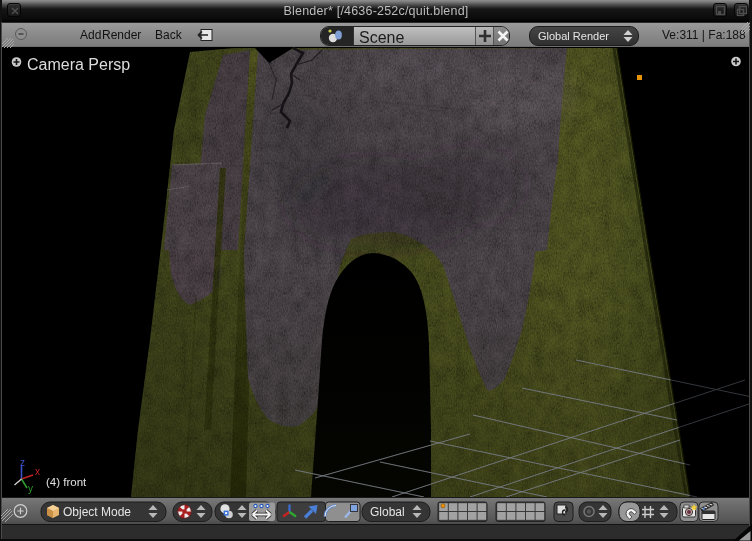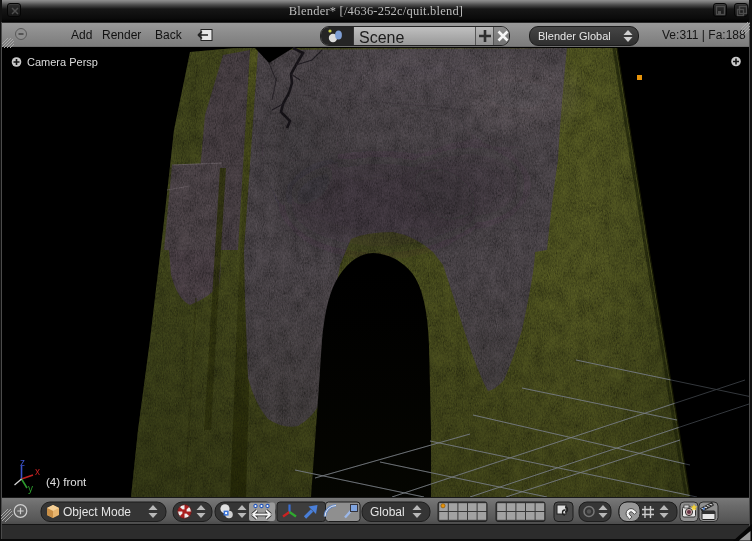--- a/index.html
+++ b/index.html
@@ -3,21 +3,21 @@
 <meta charset="utf-8">
 <style>
   html,body{margin:0;padding:0;background:#000;}
   *{box-sizing:border-box;}
   #win{position:relative;width:752px;height:541px;overflow:hidden;
        font-family:"Liberation Sans",sans-serif;background:#000;}
   
   #titlebar{position:absolute;left:0;top:0;width:752px;height:22px;
     background:linear-gradient(#909090 0px,#787878 2px,#4a4a4a 5px,#161616 9px,#0a0a0a 19px,#000 22px);}
   #title-text{position:absolute;left:0;top:4px;width:752px;text-align:center;
-    font-size:12.5px;color:#bdbdbd;letter-spacing:0.2px;font-family:Liberation Serif, serif;}
+    font-size:12.5px;color:#bdbdbd;letter-spacing:0.2px;}
   .tbtn{position:absolute;top:3px;width:14px;height:14px;border-radius:3px;
     background:linear-gradient(#2e2e2e,#161616);border:1px solid #050505;
     box-shadow:inset 0 1px 0 rgba(255,255,255,0.08);}
   .tbtn svg{position:absolute;left:1px;top:1px;}
   
   #menubar{position:absolute;left:0;top:22px;width:752px;height:25px;
     background:linear-gradient(#9a9a9a 0px,#8c8c8c 10px,#7c7c7c 23px,#424242 25px);
     border-top:1px solid #2a2a2a;}
   .mtxt{position:absolute;top:28px;font-size:12px;color:#111;}
   #backbtn{position:absolute;left:193px;top:26px;white-space:nowrap;width:112px;height:17px;border-radius:8px;
@@ -65,21 +65,21 @@
         <rect x="1.5" y="4.5" width="6" height="6" fill="none" stroke="#4e4e4e" stroke-width="1.4"></rect>
       </svg>
   </div>
 
   <div id="menubar"></div>
   <svg style="position:absolute;left:14px;top:27px;" width="14" height="14">
     <circle cx="7" cy="7" r="5.5" fill="#8e8e8e" stroke="#5a5a5a"></circle>
     <path d="M4.5 7 H9.5" stroke="#3c3c3c" stroke-width="1.4"></path>
   </svg>
   <div class="mtxt" style="left:39px;margin-top:40px;">File</div>
-  <div class="mtxt" style="left:71px;">Add</div>
+  <div class="mtxt" style="left:80px;">Add</div>
   <div class="mtxt" style="left:102px;">Render</div>
   <div class="mtxt" style="left:155px;">Back</div>
   <svg style="position:absolute;left:197px;top:29px;" width="16" height="12">
     <rect x="4" y="0.5" width="11" height="11" fill="#e8e8e8" stroke="#222"></rect>
     <path d="M1 6 H11 M1 6 L5 2.5 M1 6 L5 9.5" stroke="#222" stroke-width="1.6" fill="none"></path>
   </svg>
 
   <div style="position:absolute;left:320px;top:26px;width:190px;height:20px;border-radius:9px;border:1px solid #222;overflow:hidden;">
     <div style="position:absolute;left:0;top:0;width:32px;height:20px;background:#252525;"></div>
     <div style="position:absolute;left:32px;top:0;width:122px;height:20px;background:linear-gradient(#c0c0c0,#949494);border-left:1px solid #333;"></div>
@@ -91,21 +91,21 @@
     <ellipse cx="12.5" cy="7" rx="3.4" ry="4.6" fill="#7f9fd4"></ellipse>
     <circle cx="4" cy="3" r="1.6" fill="#c9cf49"></circle>
   </svg>
   <div style="position:absolute;left:359px;top:29px;font-size:16px;color:#1c1c1c;">Scene</div>
   <svg style="position:absolute;left:478px;top:29px;" width="14" height="14">
       <path d="M7 1 V13 M1 7 H13" stroke="#2e2e2e" stroke-width="2.6"></path>
     </svg>
   <svg style="position:absolute;left:496px;top:29px;" width="14" height="14">
       <path d="M2.5 2.5 L11.5 11.5 M11.5 2.5 L2.5 11.5" stroke="#f5f5f5" stroke-width="2.6"></path>
     </svg>
-  <div class="ddark" style="left:529px;top:26px;width:110px;height:20px;line-height:18px;padding-left:8px;font-size:11px;">Blender Global</div>
+  <div class="ddark" style="left:529px;top:26px;width:110px;height:20px;line-height:18px;padding-left:8px;font-size:11px;">Global Render</div>
   <svg style="position:absolute;left:622px;top:29px;" width="12" height="14">
     <path d="M6 1 L10.5 6 H1.5 Z" fill="#cfcfcf"></path>
       <path d="M6 13 L10.5 8 H1.5 Z" fill="#cfcfcf"></path>
   </svg>
   <div id="vestats">Ve:311 | Fa:188&nbsp;</div>
 
   <div id="viewport">
     <svg width="748" height="450" viewBox="2 47 748 450" style="position:absolute;left:0;top:0;">
 
       <defs>
@@ -226,21 +226,21 @@
       <g stroke-width="1.6" fill="none">
         <path d="M21.5 479 L21.5 466" stroke="#3a52c8"></path>
         <path d="M21.5 479 L33 475" stroke="#c02020"></path>
         <path d="M21.5 479 L27 488" stroke="#2c9a2c"></path>
         <path d="M21.5 479 L14.5 485" stroke="#d8d8d8" stroke-width="1.2"></path>
       </g>
       <text x="20" y="466" font-size="10" fill="#3a52c8">z</text>
       <text x="35" y="475" font-size="10" fill="#c02020">x</text>
       <text x="28" y="492" font-size="10" fill="#2c9a2c">y</text>
     </svg>
-    <div style="position:absolute;left:25px;top:8.5px;font-size:11px;color:#dcdcdc;">Camera Persp</div>
+    <div style="position:absolute;left:25px;top:8.5px;font-size:16px;color:#dcdcdc;">Camera Persp</div>
     <div style="position:absolute;left:44px;top:429px;font-size:11.5px;color:#e0e0e0;">(4) front</div>
   </div>
 
   <div id="toolbar"></div>
   <div id="bottomstrip"></div>
   <svg id="tools" width="752" height="30" style="position:absolute;left:0;top:497px;" viewBox="0 0 752 30">
 
     <circle cx="20.5" cy="14" r="6.3" fill="none" stroke="#cfcfcf" stroke-width="1.2"></circle>
     <path d="M20.5 10.8 V17.2 M17.3 14 H23.7" stroke="#cfcfcf" stroke-width="1.2"></path>
 

